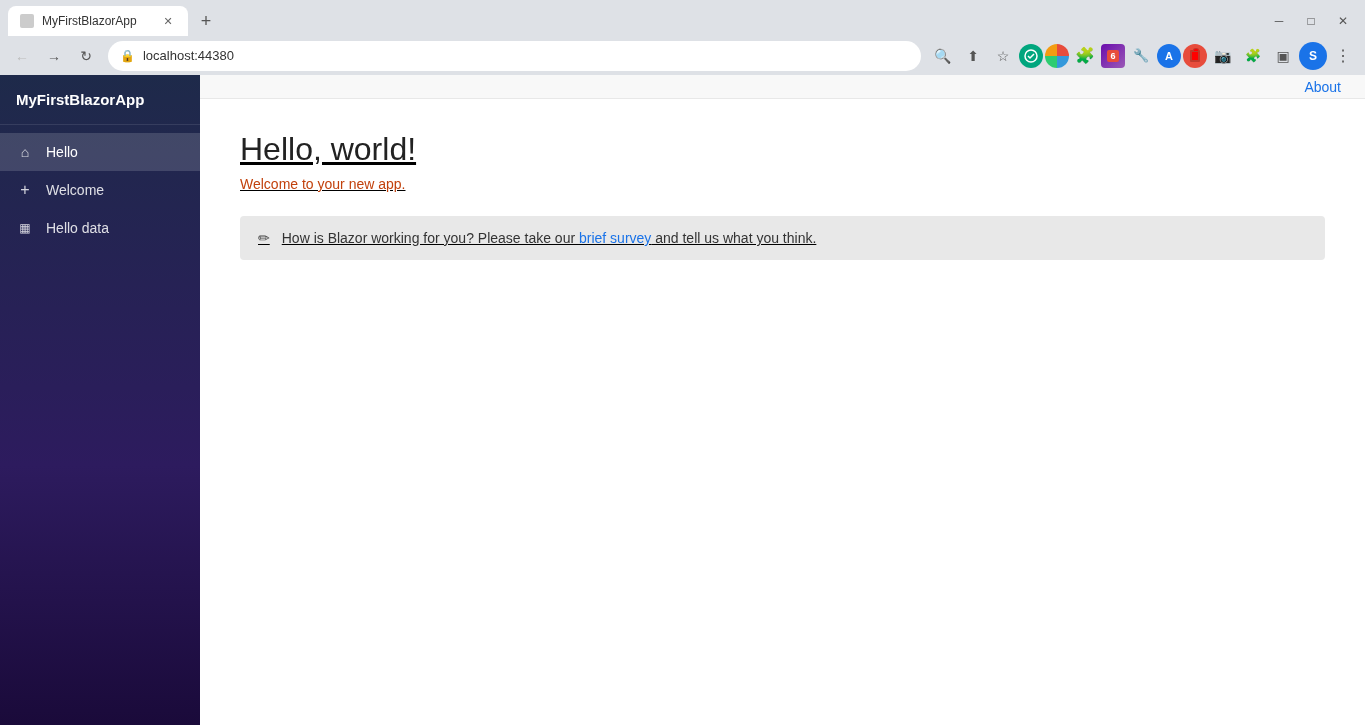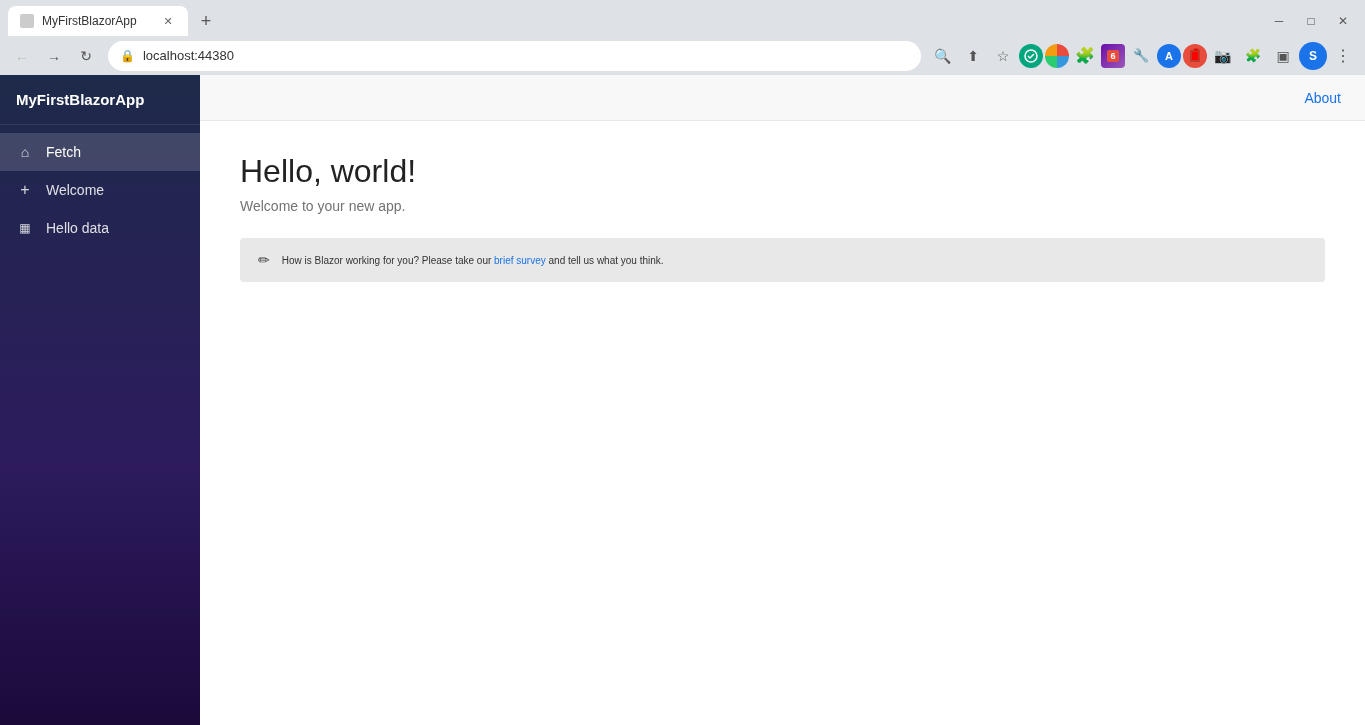--- a/index.html
+++ b/index.html
@@ -218,58 +218,59 @@
       display: flex;
       flex-direction: column;
     }
     .top-nav {
       display: flex;
       justify-content: flex-end;
       align-items: center;
       padding: 8px 24px;
       border-bottom: 1px solid #e8e8e8;
       background: #f8f8f8;
-      height: 46px;
+      height: 24px;
     }
     .about-link {
       color: #1a73e8;
       font-size: 14px;
       cursor: pointer;
       text-decoration: none;
     }
     .page-body {
       padding: 32px 40px;
+      text-decoration: underline;
     }
     .page-title {
       font-size: 32px;
       font-weight: 400;
       color: #222;
       margin-bottom: 8px;
     }
     .page-subtitle {
       font-size: 14px;
-      color: #737373;
+      color: #c2410c;
       margin-bottom: 24px;
     }
     .survey-banner {
       background: #e8e8e8;
       border-radius: 4px;
       padding: 14px 18px;
       display: flex;
       align-items: center;
       gap: 12px;
       max-width: 1100px;
     }
     .survey-icon {
       font-size: 14px;
       color: #444;
       flex-shrink: 0;
     }
     .survey-text {
-      font-size: 10px;
+      font-size: 14px;
       color: #333;
     }
     .survey-link {
       color: #1a73e8;
       text-decoration: none;
       cursor: pointer;
     }
   </style>
 </head>
 <body>
@@ -330,21 +331,21 @@
   </div>
 </div>
 
 <div class="app-layout">
 
   <div class="sidebar">
     <div class="sidebar-brand">MyFirstBlazorApp</div>
     <nav class="sidebar-nav">
       <div class="nav-item active">
         <span class="nav-icon">⌂</span>
-        <span>Fetch</span>
+        <span>Hello</span>
       </div>
       <div class="nav-item">
         <span class="nav-icon" style="font-size:16px; font-weight:300;">+</span>
         <span>Welcome</span>
       </div>
       <div class="nav-item">
         <span class="nav-icon" style="font-size:12px;">▦</span>
         <span>Hello data</span>
       </div>
     </nav>

